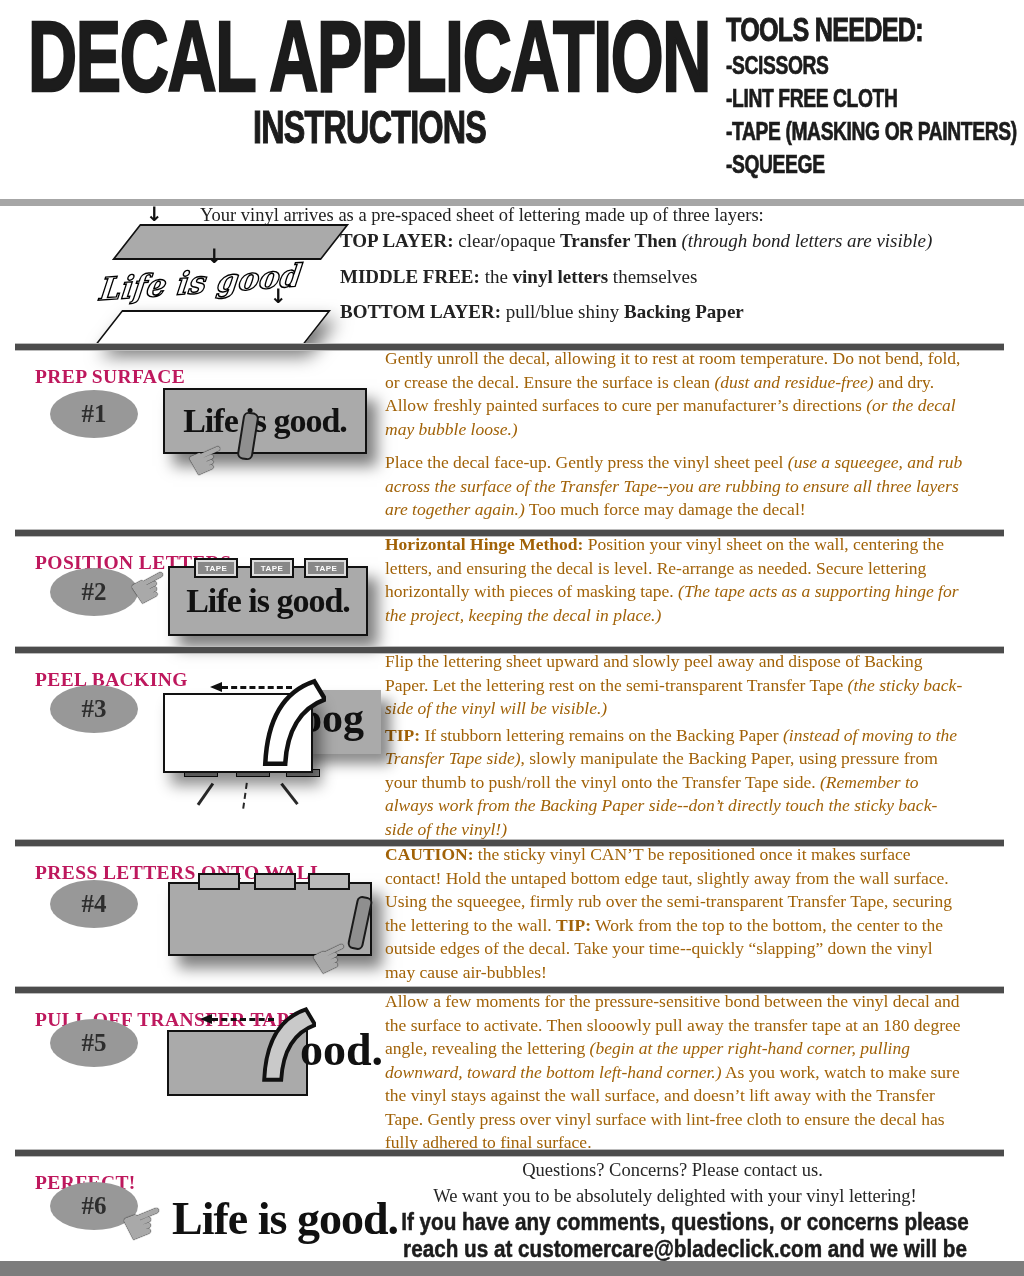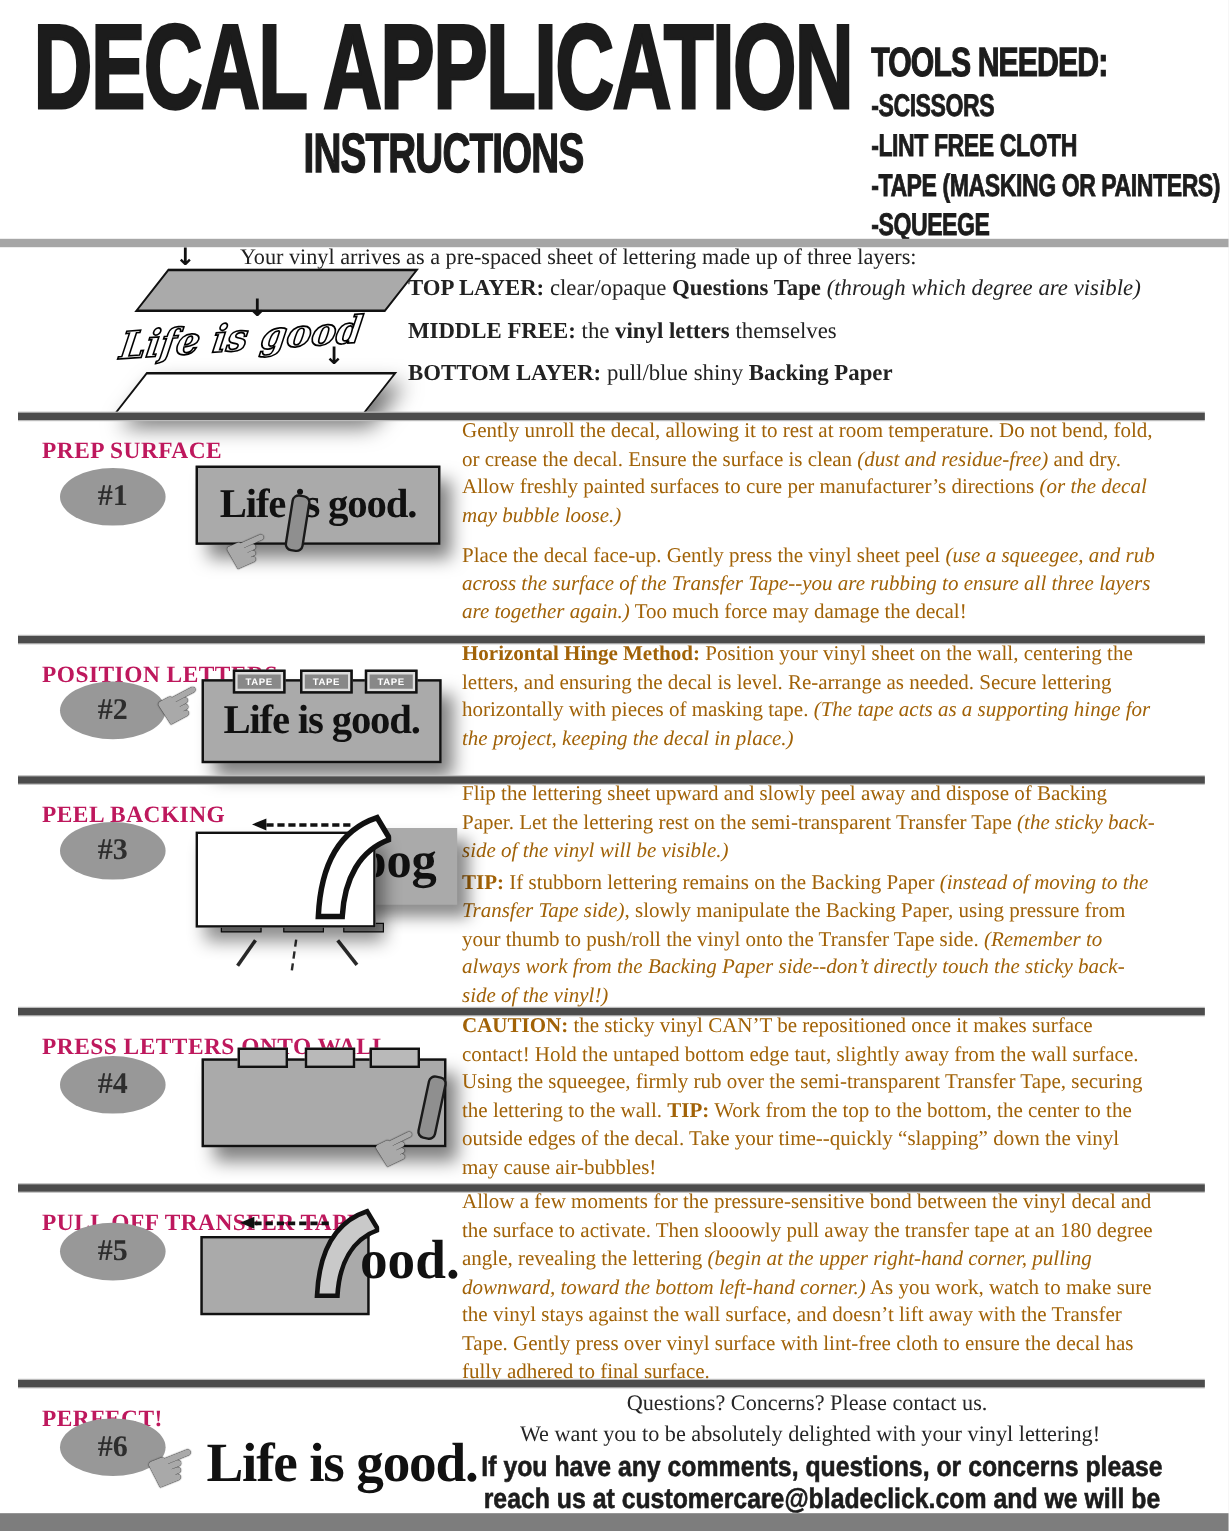--- a/index.html
+++ b/index.html
@@ -11,21 +11,21 @@
   #page{position:relative;width:1024px;height:1276px;background:var(--page_bg);
         font-family:"Liberation Serif",serif;color:var(--body_text);overflow:hidden;}
 
   
   .cond{font-family:"Liberation Sans",sans-serif;font-weight:700;display:inline-block;
         transform-origin:0 50%;white-space:nowrap;color:var(--ink);}
   #main-title{position:absolute;left:28px;top:6px;font-size:100px;line-height:1.0;
         letter-spacing:-2px;transform:scaleX(0.68);-webkit-text-stroke:2.5px var(--ink);}
   #subtitle{position:absolute;left:253px;top:100px;font-size:46px;letter-spacing:-1px;
         transform:scaleX(0.70);-webkit-text-stroke:1.2px var(--ink);}
-  #tools{position:absolute;left:726px;top:10px;width:298px;margin-top:23px;}
+  #tools{position:absolute;left:726px;top:10px;width:298px;}
   #tools .t-head{font-size:34px;transform:scaleX(0.74);letter-spacing:-1px;
         -webkit-text-stroke:1px var(--ink);}
   #tools .t-item{font-size:26px;line-height:33px;transform:scaleX(0.74);
         letter-spacing:-0.5px;-webkit-text-stroke:0.7px var(--ink);}
 
   
   .bar{position:absolute;left:0;right:0;}
   #top-bar{top:199px;height:7px;background:var(--divider_light);}
   #bottom-bar{top:1261px;height:15px;background:var(--bottom_bar);}
   .divider{position:absolute;left:15px;right:20px;height:6px;background:var(--divider_dark);
@@ -114,21 +114,21 @@
 
   <div id="layers-intro">Your vinyl arrives as a pre-spaced sheet of lettering made up of three layers:</div>
   <div id="layers-diagram">
     <span id="da1" class="darrow">↓</span>
     <div id="sheet-top" class="sheet"></div>
     <span id="da2" class="darrow">↓</span>
     <div id="script-letters">Life is good</div>
     <span id="da3" class="darrow">↓</span>
     <div id="sheet-bottom" class="sheet"></div>
   </div>
-  <div id="layer-top" class="layer-line"><span class="b">TOP LAYER:</span><span> clear/opaque </span><span class="b">Questions Tape</span><span class="i"> (through which degree are visible)</span></div>
+  <div id="layer-top" class="layer-line"><span class="b">TOP LAYER:</span><span> clear/opaque </span><span class="b">Transfer Then</span><span class="i"> (through bond letters are visible)</span></div>
   <div id="layer-middle" class="layer-line"><span class="b">MIDDLE FREE:</span><span> the </span><span class="b">vinyl letters</span><span> themselves</span></div>
   <div id="layer-bottom" class="layer-line"><span class="b">BOTTOM LAYER:</span><span> pull/blue shiny </span><span class="b">Backing Paper</span></div>
 
   <div class="divider" style="top:344px"></div>
 
   <section class="step" style="top:350px;height:180px">
     <h2 class="step-title">PREP SURFACE</h2>
     <div class="badge" style="top:40px">#1</div>
     <div class="decal-box" style="left:163px;top:38px;width:200px;height:62px">
       <span class="decal-text">Life is good.</span>

